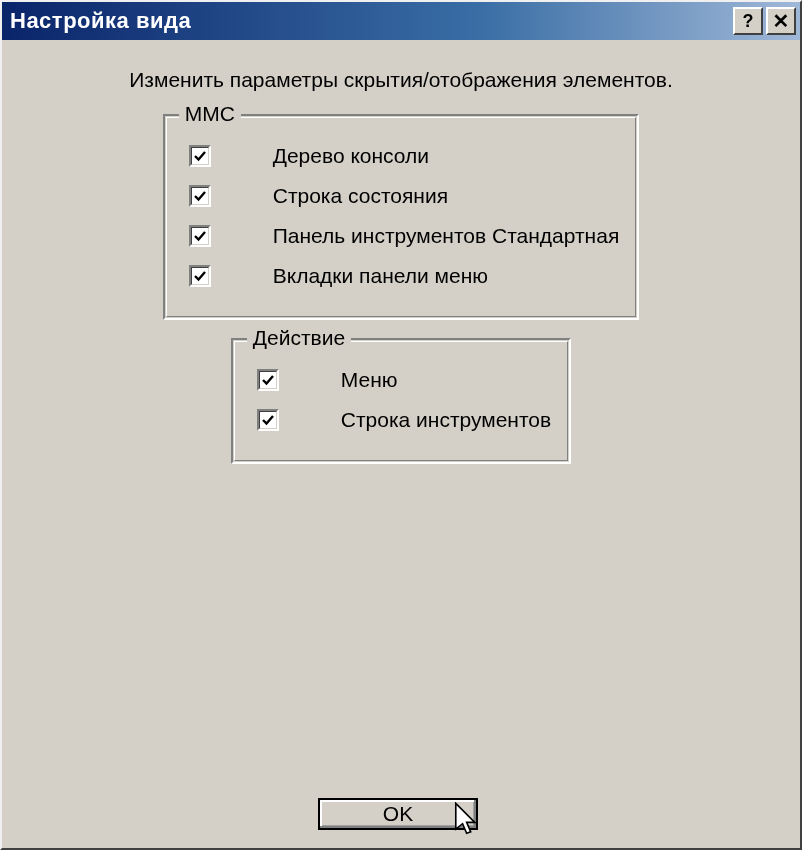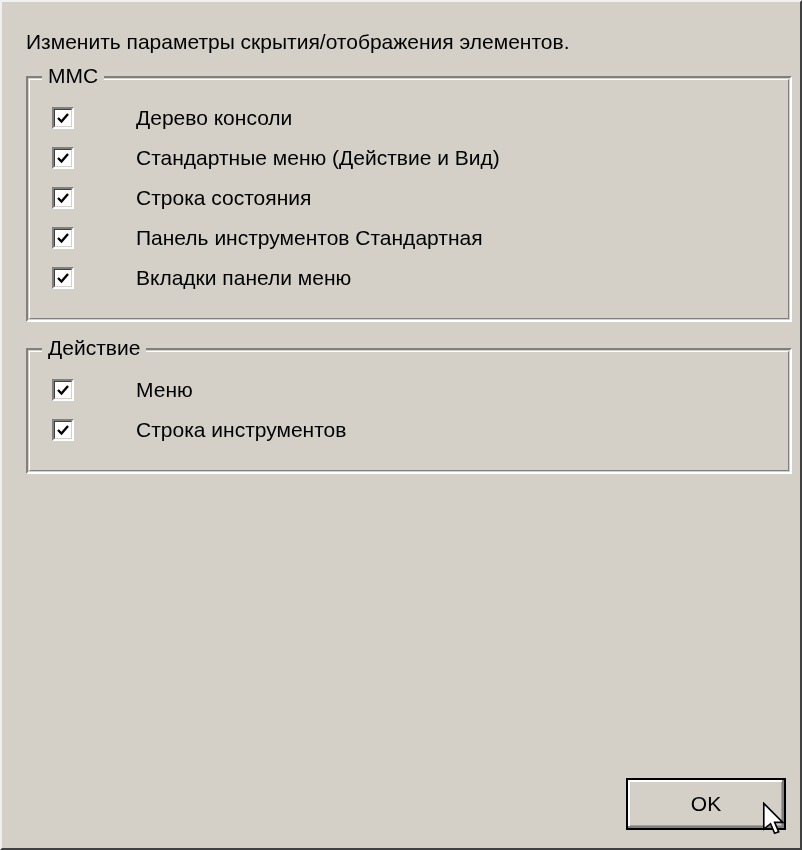--- a/index.html
+++ b/index.html
@@ -52,34 +52,35 @@
   font-size: 18px;
   font-weight: bold;
   cursor: pointer;
 }
 .title-btn .x-glyph {
   font-size: 20px;
   line-height: 1;
 }
 .content {
   flex: 1;
-  padding: 22px 8px 18px 24px;
+  padding: 22px 24px 18px 24px;
   display: flex;
   flex-direction: column;
+  align-items: center;
 }
 .instr {
   margin: 6px 0 22px 0;
   font-size: 21px;
 }
 .group {
   border: 2px solid;
   border-color: #808080 #fff #fff #808080;
   position: relative;
   padding: 18px 18px 14px 18px;
-  margin-bottom: 26px;
+  margin-bottom: 18px;
 }
 .group-inner-border {
   position: absolute;
   inset: 1px;
   border: 1px solid;
   border-color: #fff #808080 #808080 #fff;
   pointer-events: none;
 }
 .group-legend {
   position: absolute;
@@ -125,21 +126,21 @@
 }
 .button-row {
   display: flex;
   justify-content: flex-end;
   margin-top: auto;
   padding-right: 6px;
   position: relative;
 }
 .ok-btn {
   width: 160px;
-  height: 52px;
+  height: 32px;
   background: #d4d0c8;
   border: 2px solid #000;
   box-shadow: inset -2px -2px 0 #808080, inset 2px 2px 0 #fff, inset -3px -3px 0 #a0a0a0;
   font-size: 21px;
   display: flex;
   align-items: center;
   justify-content: center;
   cursor: pointer;
 }
 .cursor {
@@ -148,20 +149,29 @@
   bottom: -10px;
   pointer-events: none;
   z-index: 10;
 }
 </style>
 </head>
 <body>
 
 <div class="window">
 
+  <div class="titlebar">
+    <span class="title">Настройка вида</span>
+    <div class="title-btn">
+      <span>?</span>
+    </div>
+    <div class="title-btn">
+      <span class="x-glyph">✕</span>
+    </div>
+  </div>
 
   <div class="content">
 
     <div class="instr">Изменить параметры скрытия/отображения элементов.</div>
 
     <div class="group">
       <div class="group-inner-border"></div>
       <div class="group-legend">MMC</div>
 
       <div class="opt-row">
@@ -173,29 +183,20 @@
           </div>
         <span class="opt-label">Дерево консоли</span>
       </div>
       <div class="opt-row">
         <div class="chk">
             <div class="chk-inner"></div>
             <svg viewBox="0 0 14 14">
               <path d="M2 7 L5.5 10.5 L12 3" stroke="#000" stroke-width="2.4" fill="none"></path>
             </svg>
           </div>
-        <span class="opt-label">Стандартные меню (Действие и Вид)</span>
-      </div>
-      <div class="opt-row">
-        <div class="chk">
-            <div class="chk-inner"></div>
-            <svg viewBox="0 0 14 14">
-              <path d="M2 7 L5.5 10.5 L12 3" stroke="#000" stroke-width="2.4" fill="none"></path>
-            </svg>
-          </div>
         <span class="opt-label">Строка состояния</span>
       </div>
       <div class="opt-row">
         <div class="chk">
             <div class="chk-inner"></div>
             <svg viewBox="0 0 14 14">
               <path d="M2 7 L5.5 10.5 L12 3" stroke="#000" stroke-width="2.4" fill="none"></path>
             </svg>
           </div>
         <span class="opt-label">Панель инструментов Стандартная</span>

